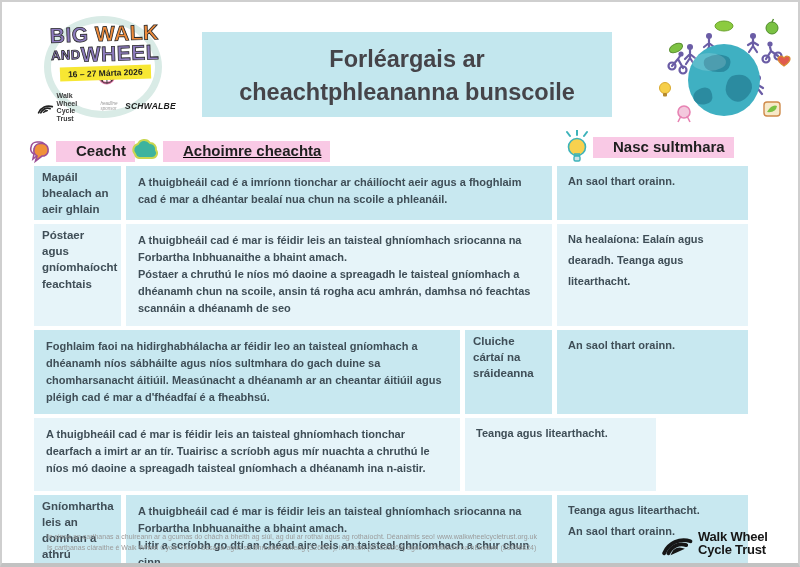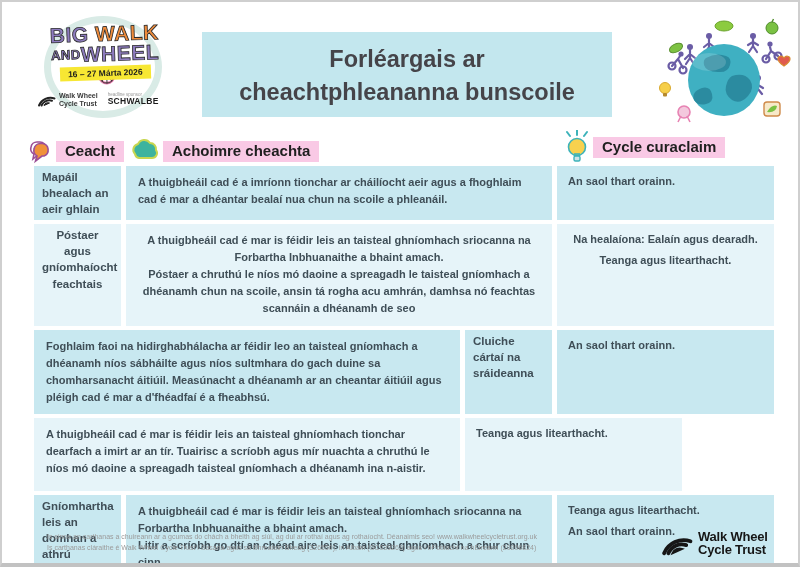--- a/index.html
+++ b/index.html
@@ -18,44 +18,44 @@
   .lw2{font-size:21px;}
   .w-big,.w-and,.w-wheel{color:var(--logo-purple,#8d7bbe);}
   .w-walk{color:var(--logo-orange,#ef8c3c);}
   .w-and{font-size:13px;vertical-align:3px;}
   .wheel-glyph{vertical-align:-4px;margin-left:1px;}
   .dates-banner{position:absolute;left:24px;top:52px;background:var(--banner-yellow,#f7e733);
     color:#1d1d1d;font-weight:800;font-size:8.5px;padding:2px 8px;transform:rotate(-2deg);white-space:nowrap;}
   .logo-footer{position:absolute;left:0px;top:78px;width:140px;display:flex;align-items:center;gap:10px;}
   .trust-mini{display:flex;align-items:center;gap:3px;}
   .trust-mini-text{font-size:7px;font-weight:bold;color:#3a3a3a;line-height:1.1;}
-  .sponsor{display:flex;flex-direction:column;line-height:1.1;}
+  .sponsor{display:flex;flex-direction:row;line-height:1.1;font-style:italic;}
   .sp-label{font-size:4.5px;color:#9a9a9a;}
   .sp-name{font-size:8.5px;font-weight:900;color:#1c1c1c;letter-spacing:.3px;}
   .title-box{position:absolute;left:200px;top:30px;width:410px;height:85px;box-sizing:border-box;
     background:var(--title-bg,#c3e7ee);color:#454449;font-weight:bold;font-size:23.5px;
     line-height:1.4;padding:11px 18px;text-align:center;}
   .globe-wrap{position:absolute;left:652px;top:12px;width:140px;height:112px;}
   
   .colhead-row{position:absolute;left:0;top:128px;width:100%;height:36px;}
   .colhead{position:absolute;display:flex;align-items:center;}
   .hlabel{background:var(--header-highlight,#f9c9e5);font-weight:bold;font-size:15px;color:#1f1f1f;
-    padding:1px 9px 3px 9px;white-space:nowrap;}
+    padding:1px 9px 3px 20px;white-space:nowrap;}
   .hicon{margin-right:3px;display:inline-flex;}
   
   .grid{position:absolute;left:32px;top:164px;width:757px;display:flex;flex-direction:column;gap:4px;}
   .trow{display:flex;gap:5px;}
   .trow.dark .cell{background:var(--row-blue-dark,#c8e8f0);}
   .trow.light .cell{background:var(--row-blue-light,#e6f4f9);}
   .cell{box-sizing:border-box;color:var(--text-dark,#3f4e57);font-weight:bold;}
   .c-lesson{width:87px;font-weight:bold;font-size:11.5px;line-height:1.4;padding:3px 8px;}
   .c-summary{width:426px;font-size:11px;line-height:1.55;padding:8px 12px;}
-  .c-curric{width:217px;font-size:11px;line-height:1.9;padding:5px 11px;}
+  .c-curric{width:191px;font-size:11px;line-height:1.9;padding:5px 11px;}
   .cell p{margin:0;}
-  .r1{min-height:52px;} .r2{min-height:76px;text-align:center;} .r3{min-height:71px;} .r4{min-height:73px;} .r5{min-height:68px;}
+  .r1{min-height:52px;} .r2{min-height:76px;} .r3{min-height:71px;} .r4{min-height:73px;} .r5{min-height:68px;}
   
   .legal{position:absolute;left:45px;top:530px;font-size:7px;color:#9b9b9b;line-height:1.55;width:560px;}
   .legal p{margin:0;}
   .trust-logo{position:absolute;left:657px;top:528px;display:flex;align-items:center;gap:5px;}
   .trust-logo-text{font-size:13px;font-weight:bold;color:#161616;line-height:1.02;letter-spacing:-.2px;}
 </style>
 </head>
 <body>
 
 <div class="canvas">
@@ -149,38 +149,38 @@
   <div class="colhead-row">
     <div class="colhead" style="left:24px;top:8px;">
       <span class="hicon">
         <svg width="27" height="27" viewBox="0 0 27 27">
           <path d="M5 9a6 6 0 0 1 6-5h3a6 6 0 0 1 0 12h-1l-6 5 1-5a6 6 0 0 1-3-7Z" fill="#fff" stroke="#9c4f96" stroke-width="1.6"></path>
           <path d="M8 11a6.5 6.5 0 0 1 6.5-5.5h2A6.5 6.5 0 0 1 18 18h-2l-6.5 5 1.5-5A6.5 6.5 0 0 1 8 11Z" fill="#f0913a" stroke="#9c4f96" stroke-width="1.6"></path>
         </svg>
       </span>
       <span class="hlabel">Ceacht</span>
     </div>
-    <div class="colhead" style="left:126px;top:8px;">
+    <div class="colhead" style="left:126px;top:8px;text-decoration:underline;">
       <span class="hicon">
         <svg width="32" height="26" viewBox="0 0 32 26">
           <path d="M7 16a6 6 0 0 1 3-10 7 7 0 0 1 12-1 6 6 0 0 1 6 7 5 5 0 0 1-4 8H11a5 5 0 0 1-4-4Z" fill="#3db39e" stroke="#c7d64f" stroke-width="2"></path>
         </svg>
       </span>
       <span class="hlabel">Achoimre cheachta</span>
     </div>
     <div class="colhead" style="left:562px;top:0px;">
       <span class="hicon">
         <svg width="26" height="34" viewBox="0 0 26 34">
           <path d="M6 6L3 2M13 5V0M20 6l3-4" stroke="#3db3ba" stroke-width="2" fill="none" stroke-linecap="round"></path>
           <circle cx="13" cy="17" r="8.5" fill="#f8d14e" stroke="#3db3ba" stroke-width="1.6"></circle>
           <path d="M10 24h6" stroke="#3db3ba" stroke-width="1.6"></path>
           <rect x="10" y="26" width="6" height="5" rx="1.5" fill="#cfe3e6" stroke="#3db3ba" stroke-width="1.4"></rect>
         </svg>
       </span>
-      <span class="hlabel">Cycle curaclaim</span>
+      <span class="hlabel">Nasc sultmhara</span>
     </div>
   </div>
 
   <div class="grid">
 
     <div class="trow dark r1">
       <div class="cell c-lesson">Mapáil bhealach an aeir ghlain</div>
       <div class="cell c-summary">
         <p>A thuigbheáil cad é a imríonn tionchar ar cháilíocht aeir agus a fhoghlaim cad é mar a dhéantar bealaí nua chun na scoile a phleanáil.</p>
       </div>

